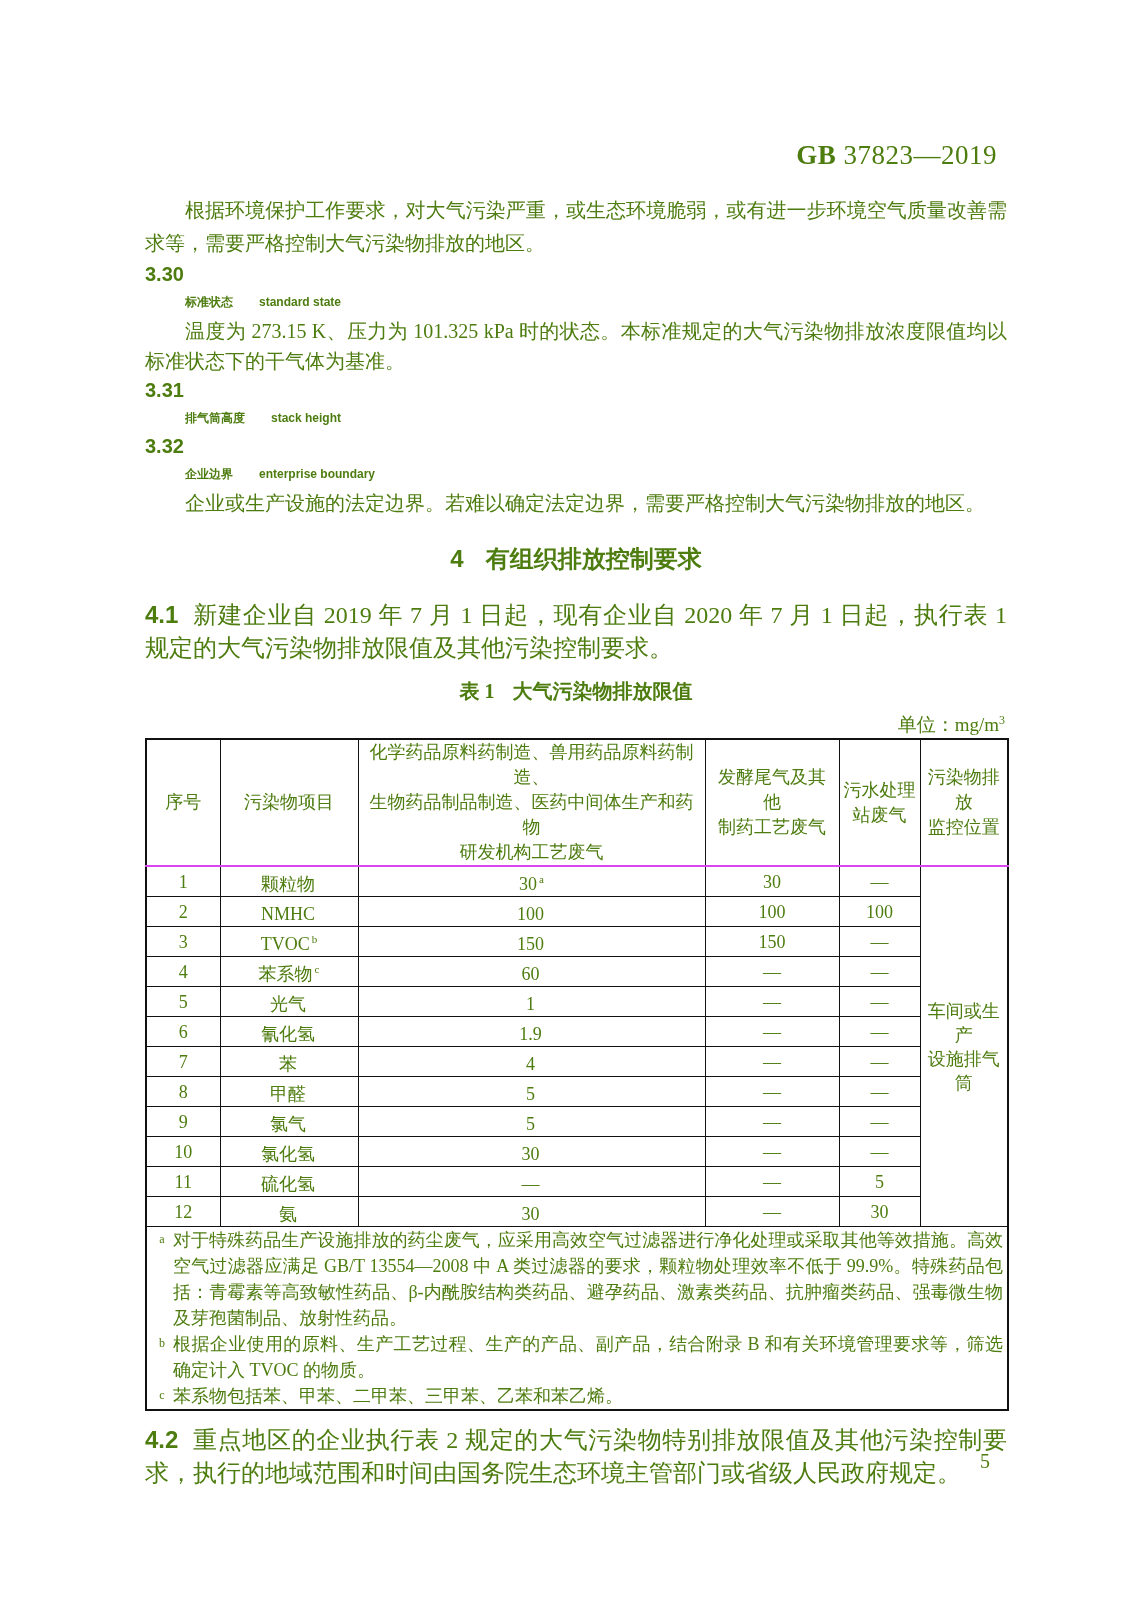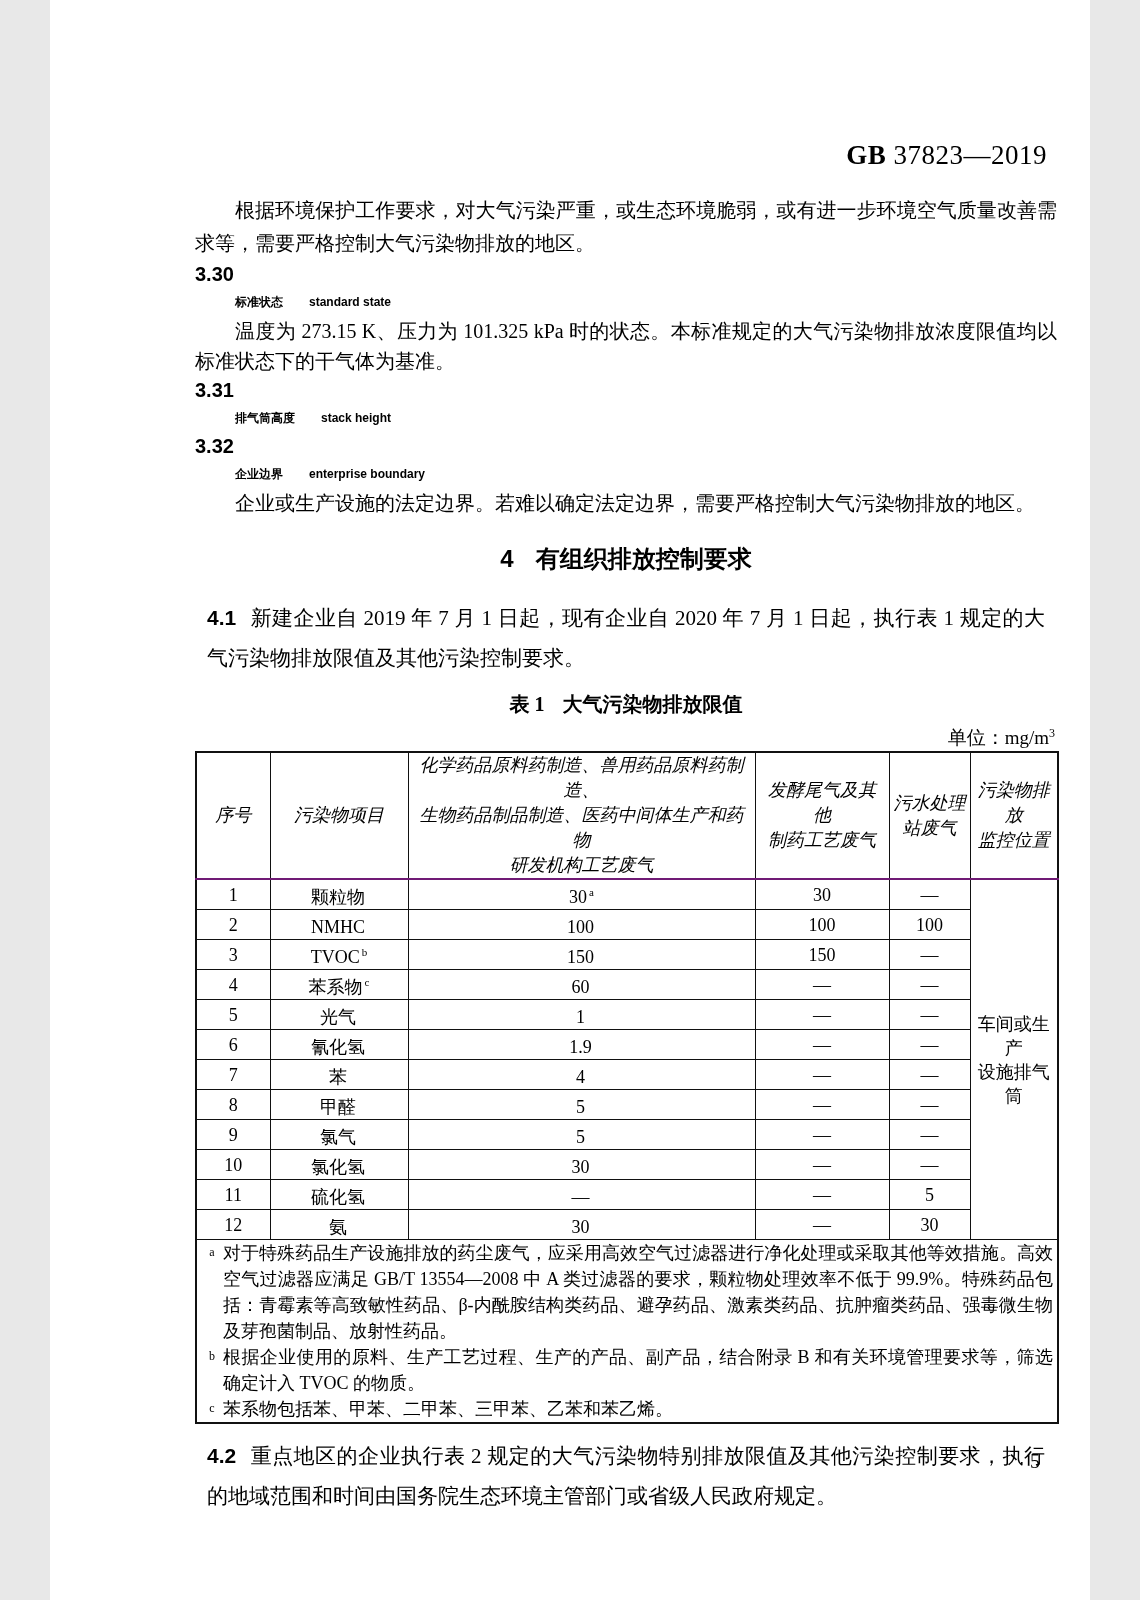--- a/index.html
+++ b/index.html
@@ -1,23 +1,23 @@
 <!DOCTYPE html>
 <html lang="zh"><head>
 <meta charset="utf-8">
 <style>
   html,body{margin:0;padding:0;}
   body{background:#e8e8e8;}
   .page{
     position:relative;
-    width:1040px;height:1600px;
+    width:1140px;height:1600px;
     margin:0 auto;
     background:#ffffff;
     font-family:"Liberation Serif","DejaVu Serif",serif;
-    color:#000000;
+    color:#4d7c0f;
     overflow:hidden;
   }
   .content{
     position:absolute;
     left:145px;top:0;
     width:862px;
   }
   
   .doc-header{
     margin-top:140px;
@@ -63,24 +63,24 @@
   .sec-heading{
     margin-top:26px;
     font-family:"Liberation Sans","DejaVu Sans",sans-serif;
     font-weight:bold;
     font-size:24px;
     line-height:30px;
     text-align:center;
   }
   .sec-heading .num{margin-right:22px;}
   .clause{
-    font-size:21px;
-    line-height:40px;
+    font-size:24px;
+    line-height:33px;
     text-align:justify;
-    margin:12px;
+    margin:0;
   }
   .clause-41{margin-top:24px;}
   .clause-42{margin-top:12px;}
   .clause .cnum{
     font-family:"Liberation Sans","DejaVu Sans",sans-serif;
     font-weight:bold;
     margin-right:14px;
   }
   
   .tbl-caption{
@@ -113,22 +113,21 @@
     padding:0 4px;
     text-align:center;
     vertical-align:middle;
     font-weight:normal;
     overflow:hidden;
   }
   table.limits thead th{
     height:82px;
     line-height:25px;
     white-space:pre-line;
-    border-bottom:2px solid #701a75;
-    font-style:italic;
+    border-bottom:2px solid #d946ef;
   }
   table.limits tbody td{height:26px;line-height:24px;}
   td.merged-pos{
     white-space:pre-line;
     text-align:left;
     padding-left:8px;
     line-height:30px;
   }
   sup.cell-sup{font-size:11px;vertical-align:super;margin-left:2px;}
   

